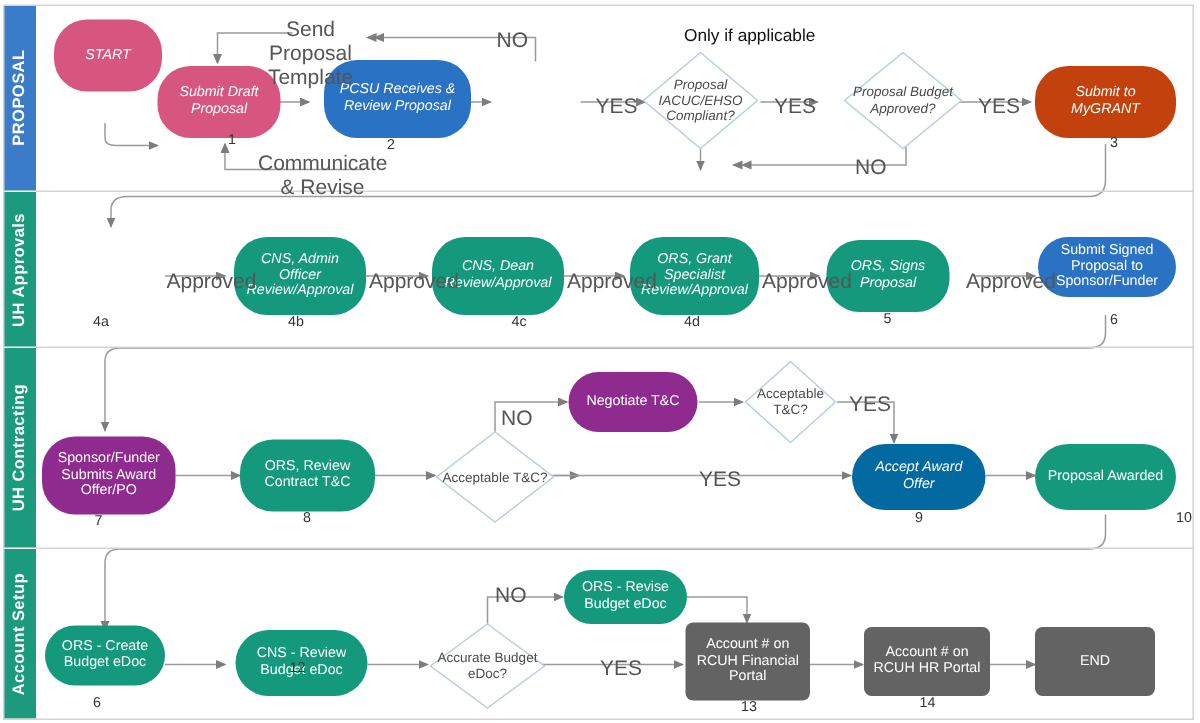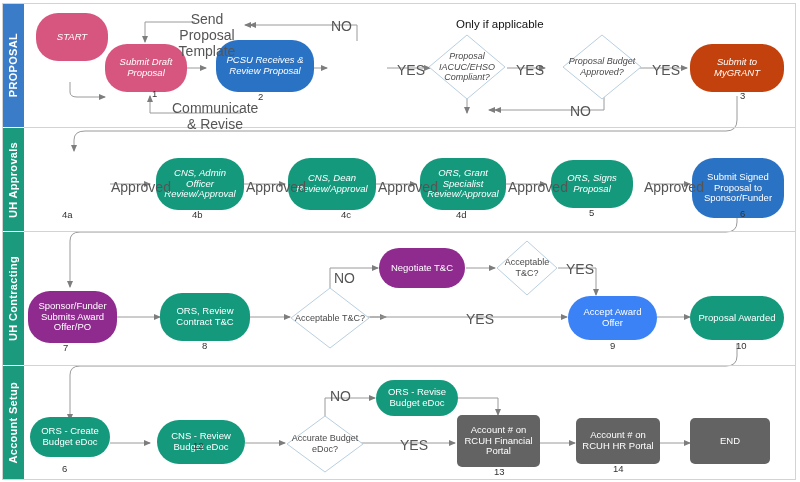--- a/index.html
+++ b/index.html
@@ -176,21 +176,21 @@
   <div class="node rounded" style="left:420px;top:158px;width:86px;height:52px;background:#15997d;">
     <span class="nlabel">ORS, Grant Specialist Review/Approval</span>
   </div>
   <div class="step-num" style="left:456px;top:209px;">4d</div>
 
   <div class="node rounded" style="left:551px;top:160px;width:82px;height:48px;background:#15997d;">
     <span class="nlabel">ORS, Signs Proposal</span>
   </div>
   <div class="step-num" style="left:589px;top:207px;">5</div>
 
-  <div class="node rounded plain" style="left:692px;top:158px;width:92px;height:60px;background:#2a72c4;">
+  <div class="node rounded plain" style="left:692px;top:158px;width:92px;height:40px;background:#2a72c4;">
     <span class="nlabel">Submit Signed Proposal to Sponsor/Funder</span>
   </div>
   <div class="step-num" style="left:740px;top:208px;">6</div>
 
   <div class="edge-label" style="left:111px;top:179px;">Approved</div>
   <div class="edge-label" style="left:246px;top:179px;">Approved</div>
   <div class="edge-label" style="left:378px;top:179px;">Approved</div>
   <div class="edge-label" style="left:508px;top:179px;">Approved</div>
   <div class="edge-label" style="left:644px;top:179px;">Approved</div>
 
@@ -215,29 +215,29 @@
     <span class="nlabel">Negotiate T&amp;C</span>
   </div>
 
   <div class="diamond-wrap" style="left:496px;top:240px;width:62px;height:56px;">
     <svg width="62" height="56" viewBox="0 0 62 56">
       <polygon points="31,1 61,28 31,55 1,28" fill="#ffffff" stroke="#b9cfe0" stroke-width="1"></polygon>
     </svg>
     <div class="diamond-txt plain">Acceptable T&amp;C?</div>
   </div>
 
-  <div class="node rounded plain" style="left:568px;top:296px;width:89px;height:44px;background:#3b82f6;">
+  <div class="node rounded plain" style="left:568px;top:296px;width:89px;height:44px;background:#0369a1;font-style:italic;">
     <span class="nlabel">Accept Award Offer</span>
   </div>
   <div class="step-num" style="left:610px;top:340px;">9</div>
 
   <div class="node rounded plain" style="left:690px;top:296px;width:94px;height:44px;background:#15997d;">
     <span class="nlabel">Proposal Awarded</span>
   </div>
-  <div class="step-num" style="left:736px;top:340px;">10</div>
+  <div class="step-num" style="left:736px;top:340px;padding-left:48px;">10</div>
 
   <div class="edge-label" style="left:334px;top:270px;">NO</div>
   <div class="edge-label" style="left:566px;top:261px;">YES</div>
   <div class="edge-label" style="left:466px;top:311px;">YES</div>
 
   <div class="node rounded plain" style="left:30px;top:417px;width:80px;height:40px;background:#15997d;">
     <span class="nlabel">ORS - Create Budget eDoc</span>
   </div>
   <div class="step-num" style="left:62px;top:463px;">6</div>
 

